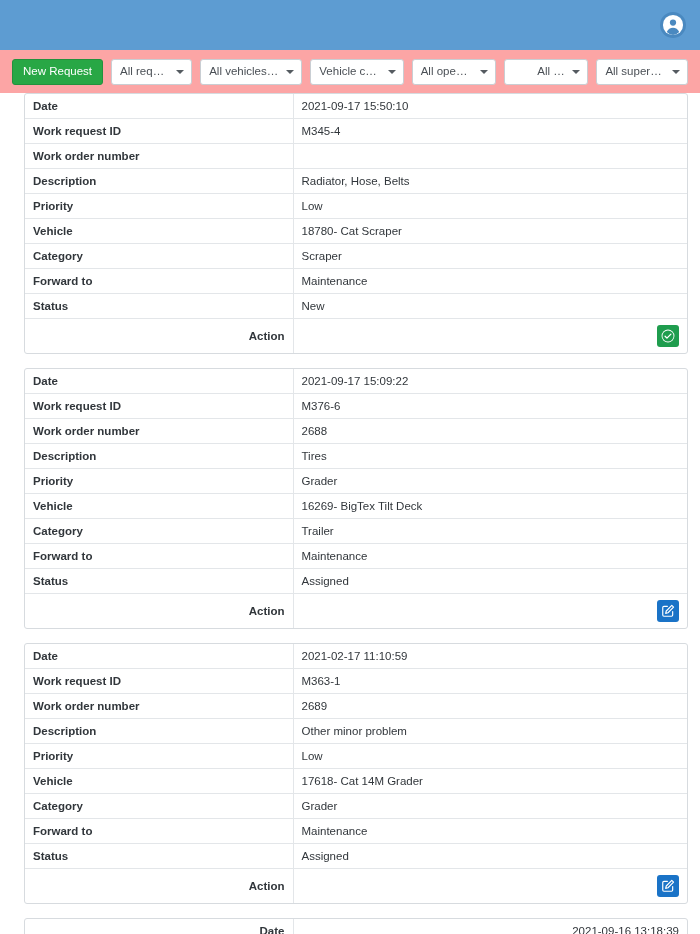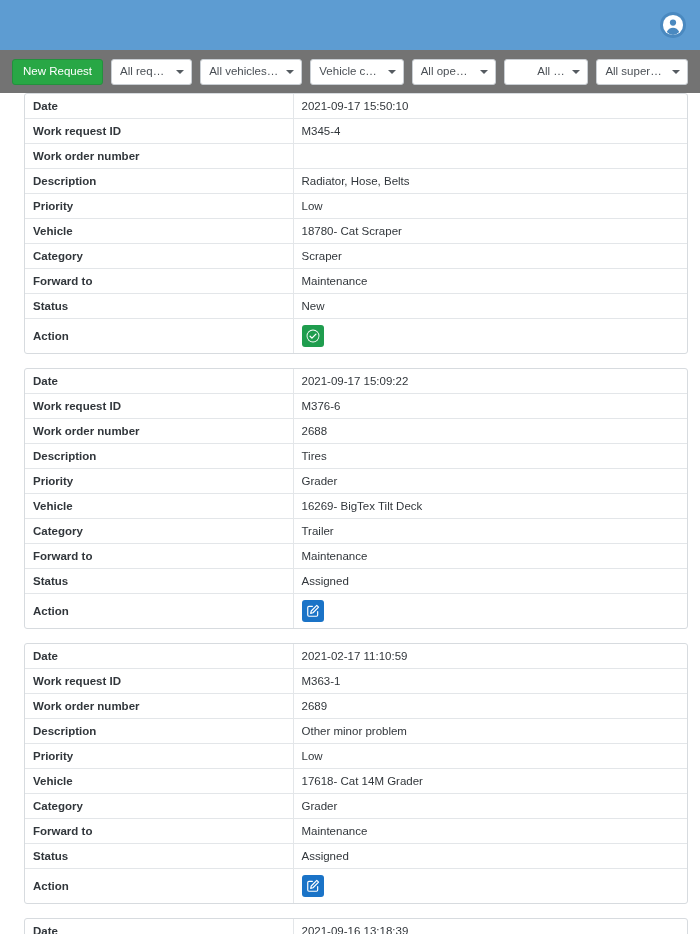--- a/index.html
+++ b/index.html
@@ -45,21 +45,21 @@
     display: flex; align-items: center; justify-content: center;
   }
   .header-avatar svg { display:block; }
 
   
   .toolbar {
     display: flex;
     align-items: center;
     gap: 8px;
     padding: 9px 12px 8px 12px;
-    background: #737373;
+    background: #fca5a5;
   }
   .btn-new {
     background: #28a745;
     border: 1px solid #23913d;
     color: #fff;
     font-size: 11.5px;
     padding: 6px 10px;
     border-radius: 3px;
     line-height: 1;
     cursor: pointer;
@@ -114,21 +114,21 @@
     table-layout: fixed;
   }
   table.req td {
     border-bottom: 1px solid #e3e6e9;
     font-size: 11.5px;
     color: #31363b;
     padding: 6px 8px;
     height: 21px;
     vertical-align: middle;
   }
-  table.req tr:last-child td { border-bottom: none; }
+  table.req tr:last-child td { border-bottom: none; text-align: right; }
   td.k {
     width: 268px;
     font-weight: bold;
     color: #2b3036;
     border-right: 1px solid #e3e6e9;
   }
   td.v { color: #3a3f45; }
   .status-new { color: #e8a317; }
   .action-row td { padding-top: 7px; padding-bottom: 7px; }
 

